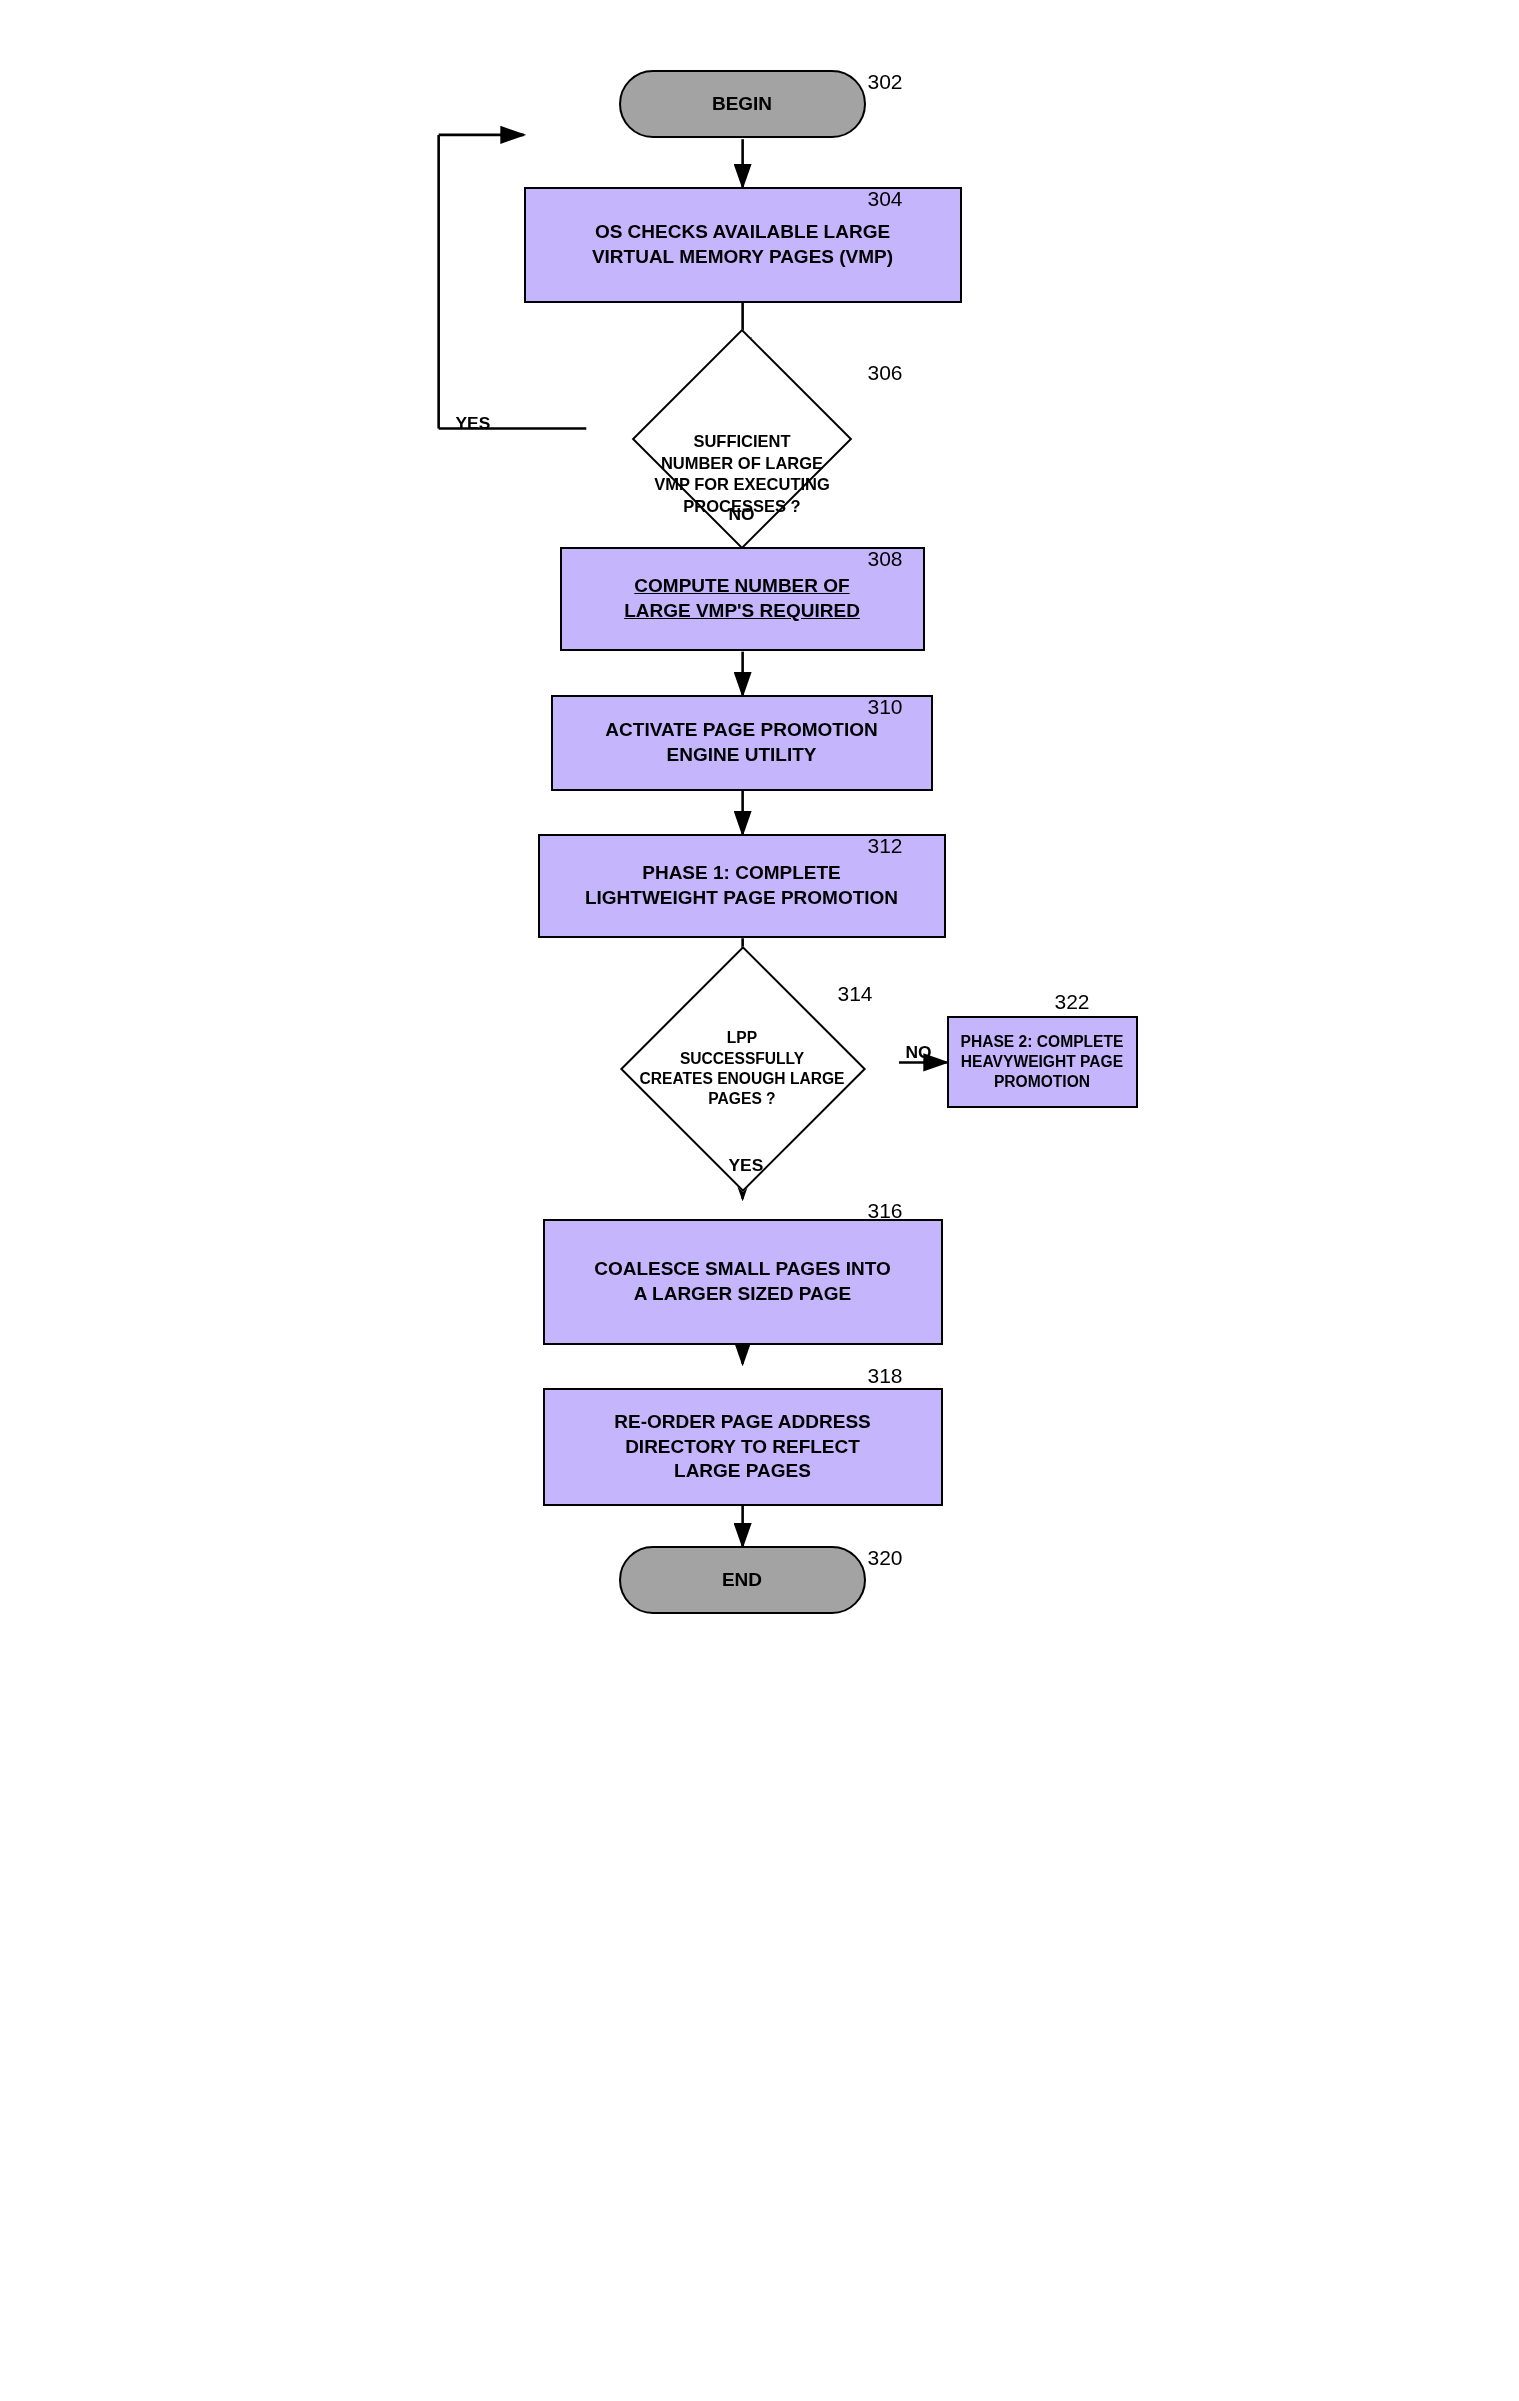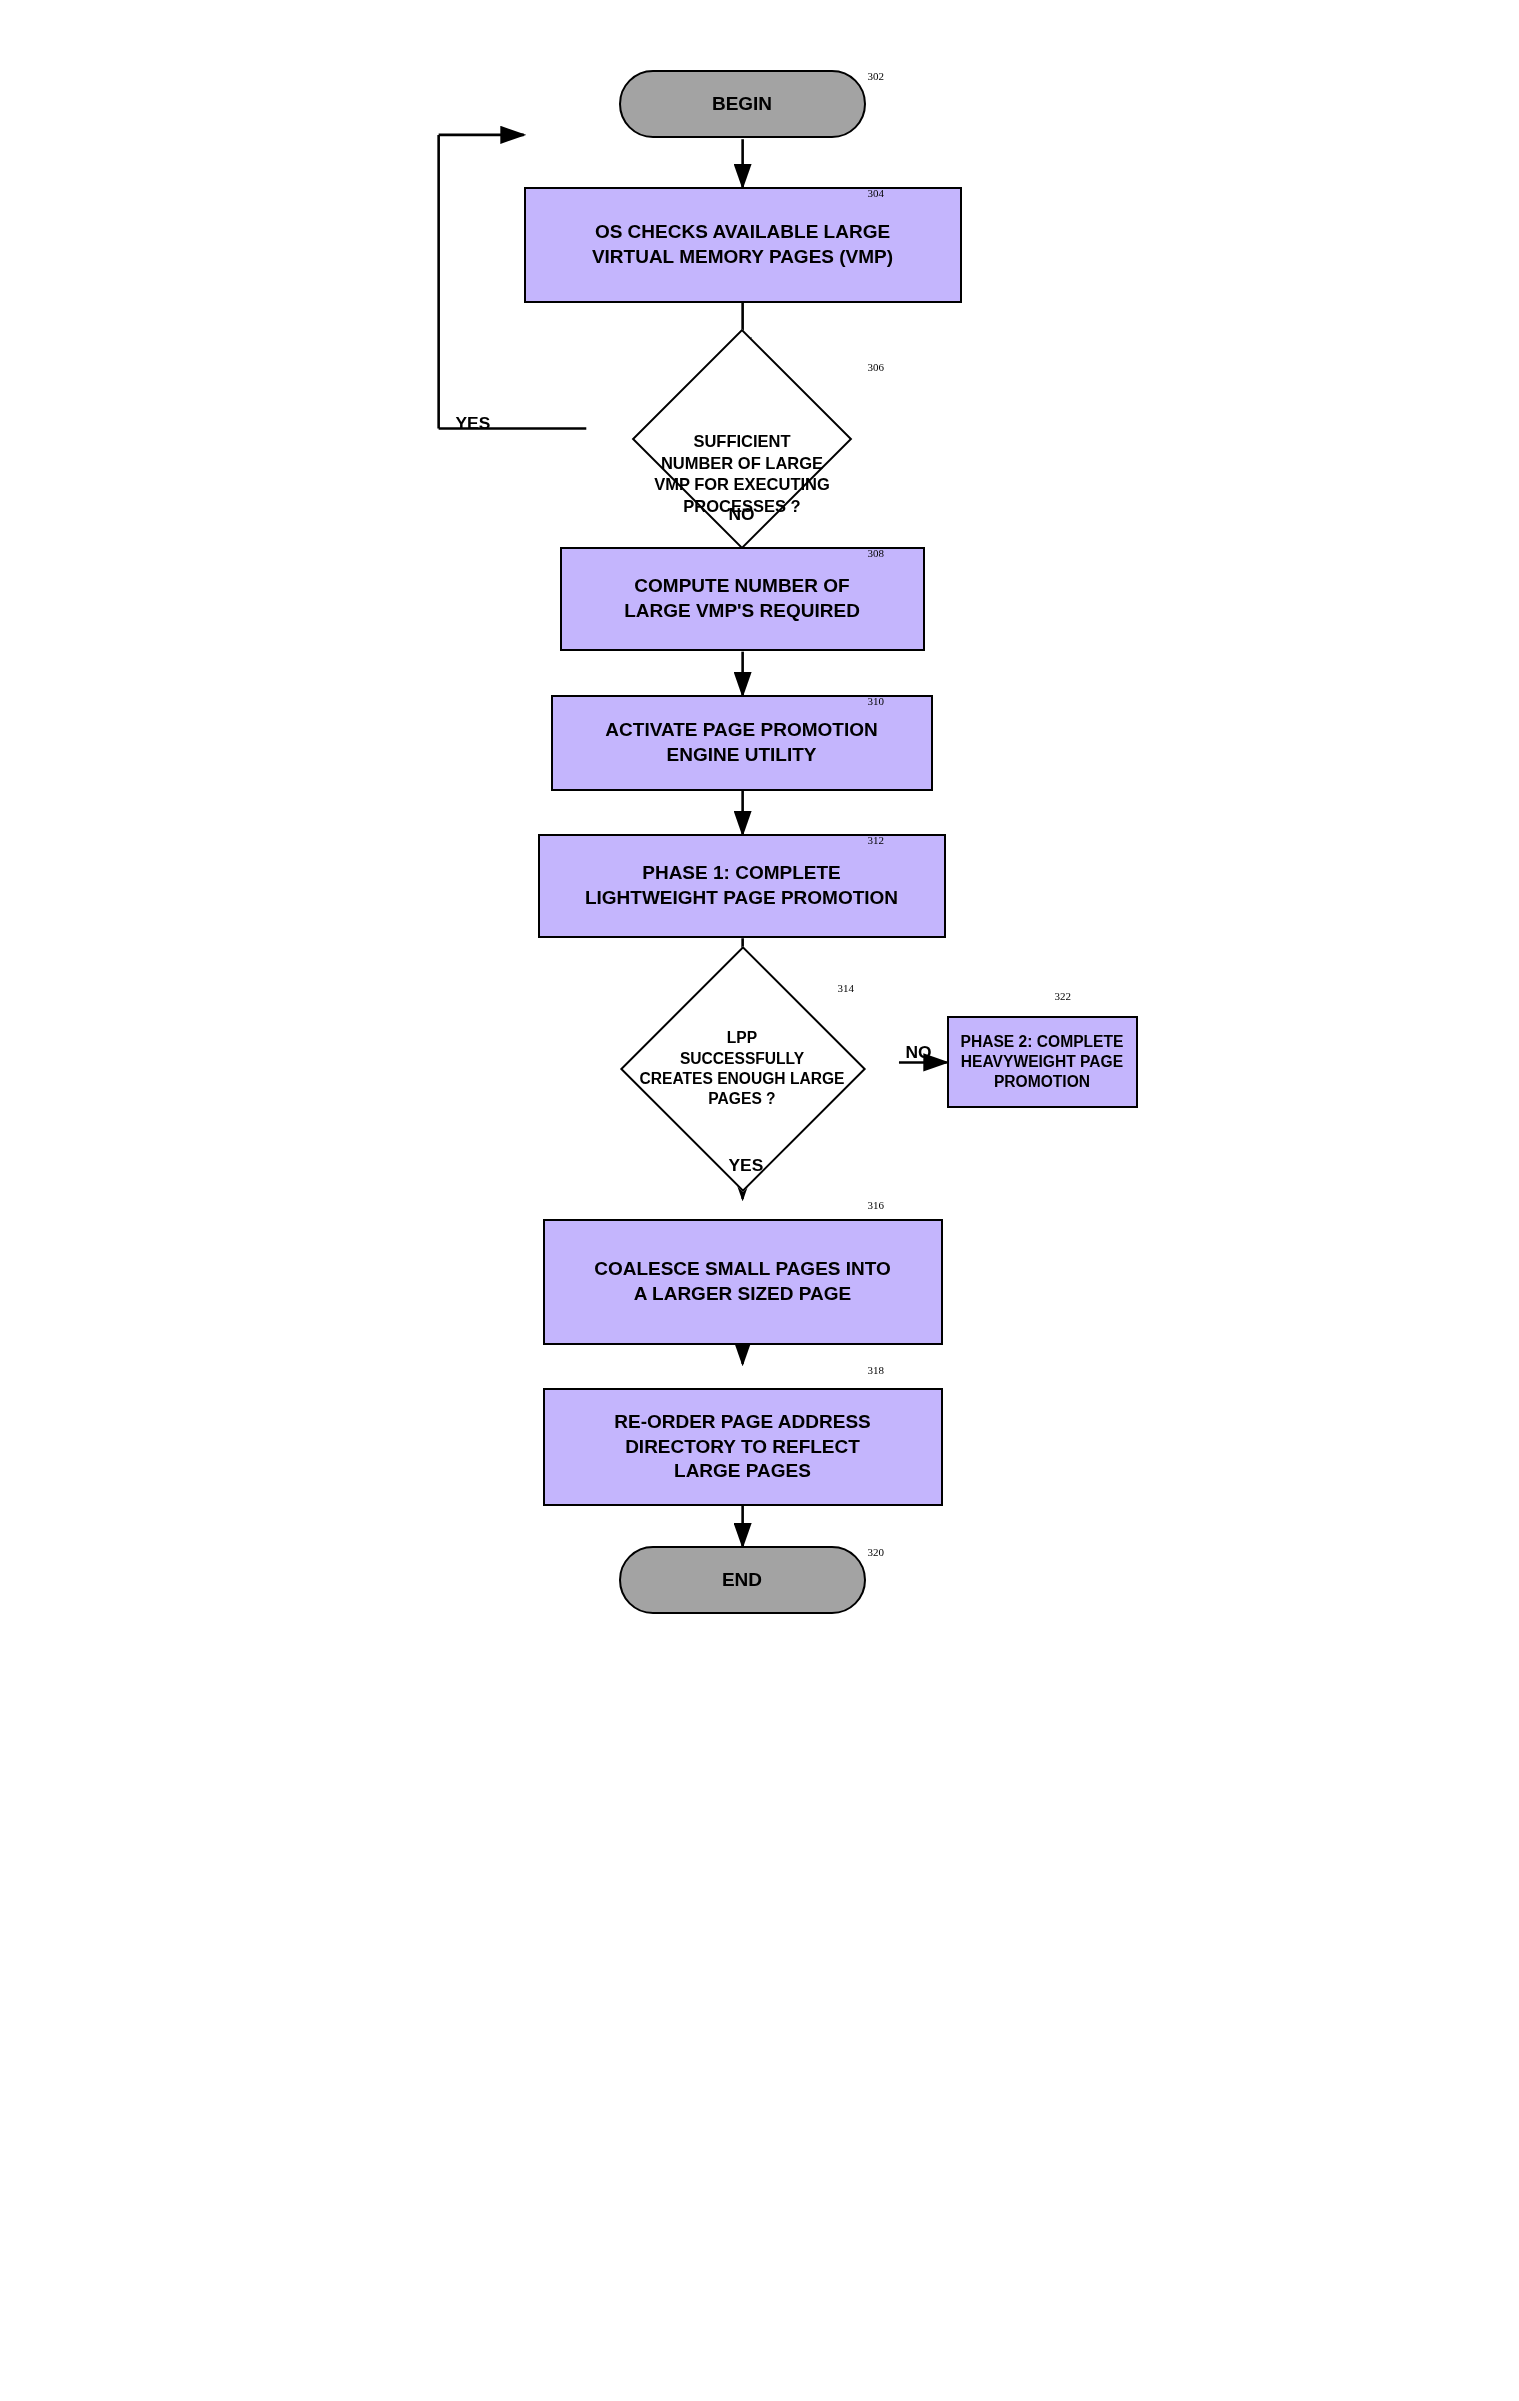--- a/index.html
+++ b/index.html
@@ -60,22 +60,22 @@
       line-height: 1.3;
     }
     .fc-label {
       position: absolute;
       font-size: 17.4px;
       font-weight: bold;
       font-family: Arial, Helvetica, sans-serif;
     }
     .fc-ref {
       position: absolute;
-      font-size: 11px;
-      font-family: Liberation Serif, serif;
+      font-size: 21px;
+      font-family: Liberation Sans, sans-serif;
     }
     
     .arrows-svg {
       position: absolute;
       top: 0;
       left: 0;
       width: 100%;
       height: 100%;
       pointer-events: none;
     }
@@ -134,21 +134,21 @@
     <div class="fc-diamond-text" style="left:0;top:0;width:313px;height:156px;font-size:16.5px;align-items:flex-end;">
       <span>SUFFICIENT<br>NUMBER OF LARGE<br>VMP FOR EXECUTING<br>PROCESSES ?</span>
     </div>
   </div>
   <span class="fc-ref" style="left:499px;top:326px;">306</span>
 
   <span class="fc-label" style="left:87px;top:378px;">YES</span>
 
   <span class="fc-label" style="left:360px;top:469px;">NO</span>
 
-  <div class="fc-element fc-rect" style="left:191px;top:512px;width:365px;height:104px;">
+  <div class="fc-element fc-rect" style="left:191px;top:512px;width:365px;height:104px;text-decoration:underline;">
     <span>COMPUTE NUMBER OF<br>LARGE VMP'S REQUIRED</span>
   </div>
   <span class="fc-ref" style="left:499px;top:512px;">308</span>
 
   <div class="fc-element fc-rect" style="left:182px;top:660px;width:382px;height:96px;">
     <span>ACTIVATE PAGE PROMOTION<br>ENGINE UTILITY</span>
   </div>
   <span class="fc-ref" style="left:499px;top:660px;">310</span>
 
   <div class="fc-element fc-rect" style="left:169px;top:799px;width:408px;height:104px;">

